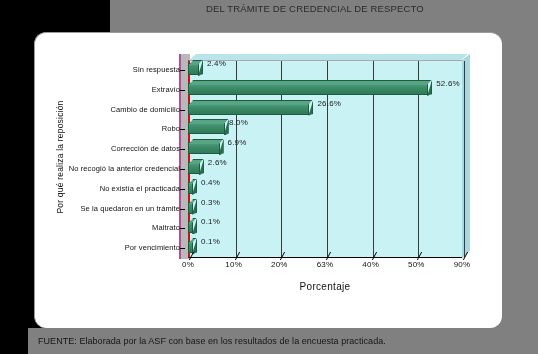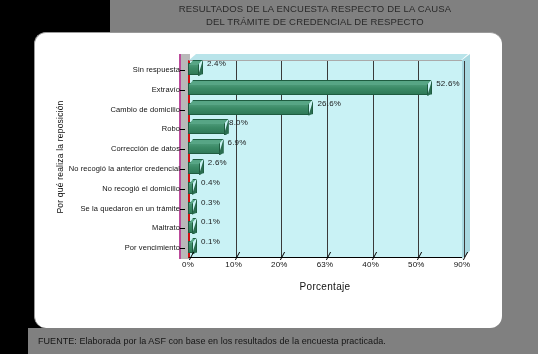--- a/index.html
+++ b/index.html
@@ -257,21 +257,20 @@
 </style>
 </head>
 <body>
 
 <div id="root">
 
   <div class="gray-card"></div>
   <div class="gray-bottom"></div>
 
   <div class="title-block">
-    <div>RESULTADOS DE LA ENCUESTA RESPECTO DE LA CAUSA</div>
     <div class="title-line2">DEL TRÁMITE DE CREDENCIAL DE RESPECTO</div>
   </div>
 
   <div class="white-panel"></div>
 
   <div class="left-wall-edge"></div>
   <div class="left-wall"></div>
   <div class="plot-top"></div>
   <div class="plot-right"></div>
 
@@ -363,21 +362,21 @@
       <div class="cat-label" style="top: 24.7px;">Extravío</div>
       <div class="tick-y" style="top: 29.7px;"></div>
       <div class="cat-label" style="top: 44.5px;">Cambio de domicilio</div>
       <div class="tick-y" style="top: 49.5px;"></div>
       <div class="cat-label" style="top: 64.3px;">Robo</div>
       <div class="tick-y" style="top: 69.3px;"></div>
       <div class="cat-label" style="top: 84.1px;">Corrección de datos</div>
       <div class="tick-y" style="top: 89.1px;"></div>
       <div class="cat-label" style="top: 103.9px;">No recogió la anterior credencial</div>
       <div class="tick-y" style="top: 108.9px;"></div>
-      <div class="cat-label" style="top: 123.7px;">No recogió el domicilio</div>
+      <div class="cat-label" style="top: 123.7px;">No existía el practicada</div>
       <div class="tick-y" style="top: 128.7px;"></div>
       <div class="cat-label" style="top: 143.5px;">Se la quedaron en un trámite</div>
       <div class="tick-y" style="top: 148.5px;"></div>
       <div class="cat-label" style="top: 163.3px;">Maltrato</div>
       <div class="tick-y" style="top: 168.3px;"></div>
       <div class="cat-label" style="top: 183.1px;">Por vencimiento</div>
       <div class="tick-y" style="top: 188.1px;"></div>
     </div>
 
   <div class="xaxis-labels" id="xaxis-labels">

